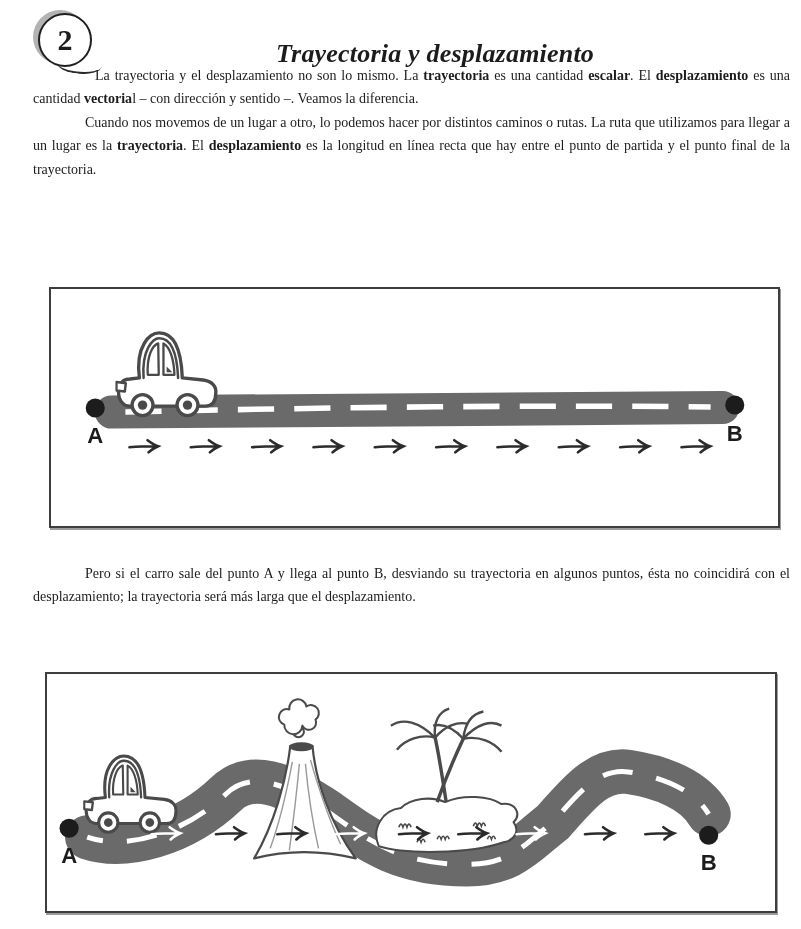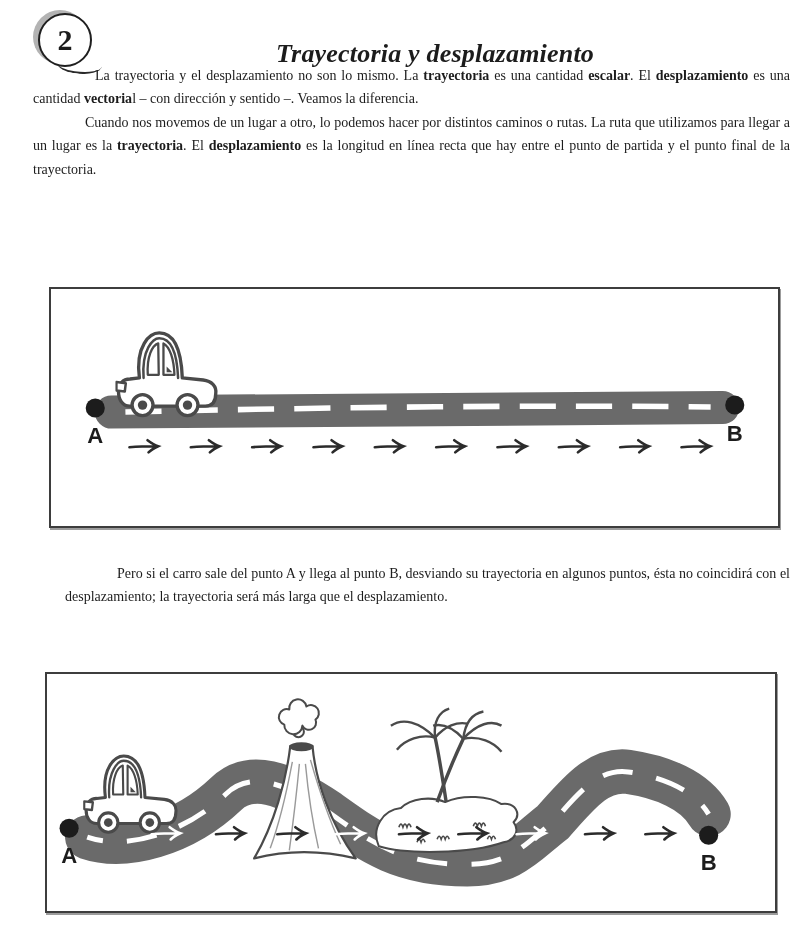--- a/index.html
+++ b/index.html
@@ -95,21 +95,21 @@
         <path d="M -16 1 C -8 0.3 0 0 11 0 M 2 -6 C 6 -3 9 -1 12.5 0 C 8.5 2 5 4.2 3 6.2" transform="translate(399 155)" stroke="#2b2b2b" fill="none" stroke-width="2.6" stroke-linecap="round"></path>
         <path d="M -16 1 C -8 0.3 0 0 11 0 M 2 -6 C 6 -3 9 -1 12.5 0 C 8.5 2 5 4.2 3 6.2" transform="translate(460 155)" stroke="#2b2b2b" fill="none" stroke-width="2.6" stroke-linecap="round"></path>
         <path d="M -16 1 C -8 0.3 0 0 11 0 M 2 -6 C 6 -3 9 -1 12.5 0 C 8.5 2 5 4.2 3 6.2" transform="translate(521 155)" stroke="#2b2b2b" fill="none" stroke-width="2.6" stroke-linecap="round"></path>
         <path d="M -16 1 C -8 0.3 0 0 11 0 M 2 -6 C 6 -3 9 -1 12.5 0 C 8.5 2 5 4.2 3 6.2" transform="translate(582 155)" stroke="#2b2b2b" fill="none" stroke-width="2.6" stroke-linecap="round"></path>
         <path d="M -16 1 C -8 0.3 0 0 11 0 M 2 -6 C 6 -3 9 -1 12.5 0 C 8.5 2 5 4.2 3 6.2" transform="translate(643 155)" stroke="#2b2b2b" fill="none" stroke-width="2.6" stroke-linecap="round"></path>
       </g>
   </svg>
 </div>
 
 <div class="bodytext" id="text-mid">
-    <p style="text-indent: 52px; margin-left: 32px;"><span>Pero si el carro sale del punto A y llega al punto B, desviando su trayectoria en algunos puntos, ésta no coincidirá con el desplazamiento; la trayectoria será más larga que el desplazamiento.</span></p>
+    <p style="text-indent: 52px;"><span>Pero si el carro sale del punto A y llega al punto B, desviando su trayectoria en algunos puntos, ésta no coincidirá con el desplazamiento; la trayectoria será más larga que el desplazamiento.</span></p>
   </div>
 
 <div class="figure" id="figure-2">
   <svg viewBox="0 0 724 233">
 
     <path d="M 40,161 C 78,174 136,158 178,118 C 202,95 236,106 280,136 C 322,166 352,188 418,188 C 462,188 477,166 503,146 C 528,118 548,92 578,96 C 612,101 644,114 658,138" stroke-width="44" stroke-linecap="round" fill="none" stroke="#6a6a6a"></path>
     <path d="M 40,161 C 78,174 136,158 178,118 C 202,95 236,106 280,136 C 322,166 352,188 418,188 C 462,188 477,166 503,146 C 528,118 548,92 578,96 C 612,101 644,114 658,138" stroke="#ffffff" stroke-width="5" stroke-dasharray="30 24" stroke-dashoffset="14" fill="none"></path>
 
     <g>
       <path fill="#ffffff" stroke="#4a4a4a" stroke-width="2.2" stroke-linejoin="round" d="M 206,182 C 226,148 238,104 242,70 L 264,70 C 267,104 281,146 307,182 C 273,174 238,174 206,182 Z"></path>

